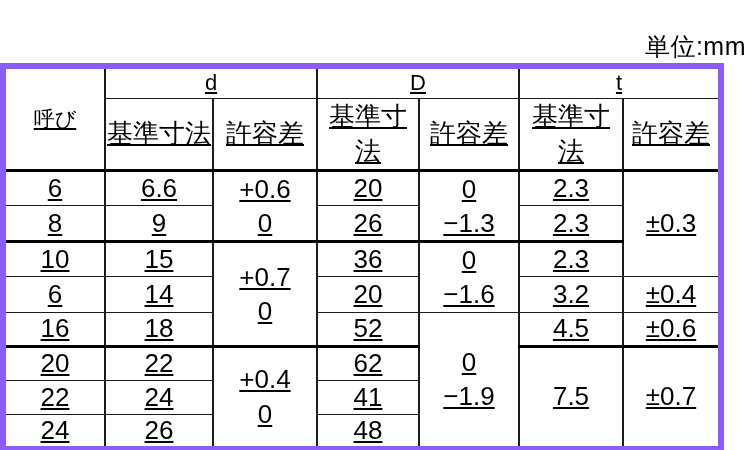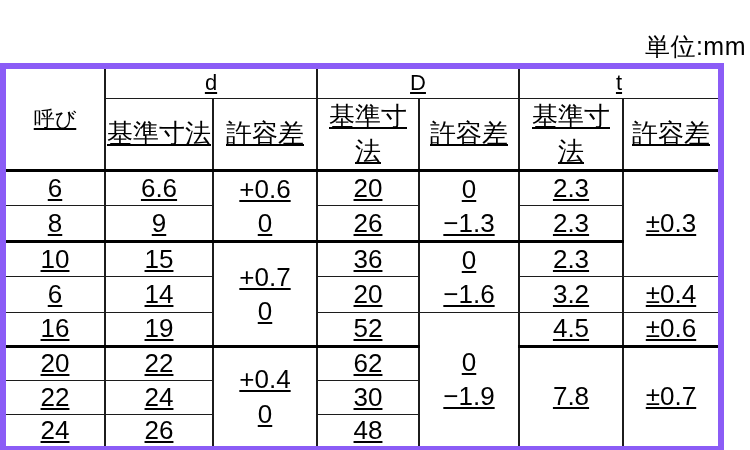--- a/index.html
+++ b/index.html
@@ -113,42 +113,42 @@
   <tr class="body-row">
     <td>6</td>
     <td>14</td>
     <td>20</td>
     <td>3.2</td>
     <td>±0.4</td>
   </tr>
 
   <tr class="body-row">
     <td class="gb">16</td>
-    <td class="gb">19</td>
+    <td class="gb">18</td>
     <td class="gb">52</td>
     <td rowspan="4" class="tol2">0
 −1.9</td>
     <td class="gb">4.5</td>
     <td class="gb">±0.6</td>
   </tr>
 
   <tr class="body-row">
     <td>20</td>
     <td>22</td>
     <td rowspan="3" class="tol2">+0.4
 0</td>
     <td>62</td>
-    <td rowspan="3">7.8</td>
+    <td rowspan="3">7.5</td>
     <td rowspan="3">±0.7</td>
   </tr>
 
   <tr class="body-row">
     <td>22</td>
     <td>24</td>
-    <td>30</td>
+    <td>41</td>
   </tr>
 
   <tr class="body-row">
     <td>24</td>
     <td>26</td>
     <td>48</td>
   </tr>
 </tbody>
   </table>
 

